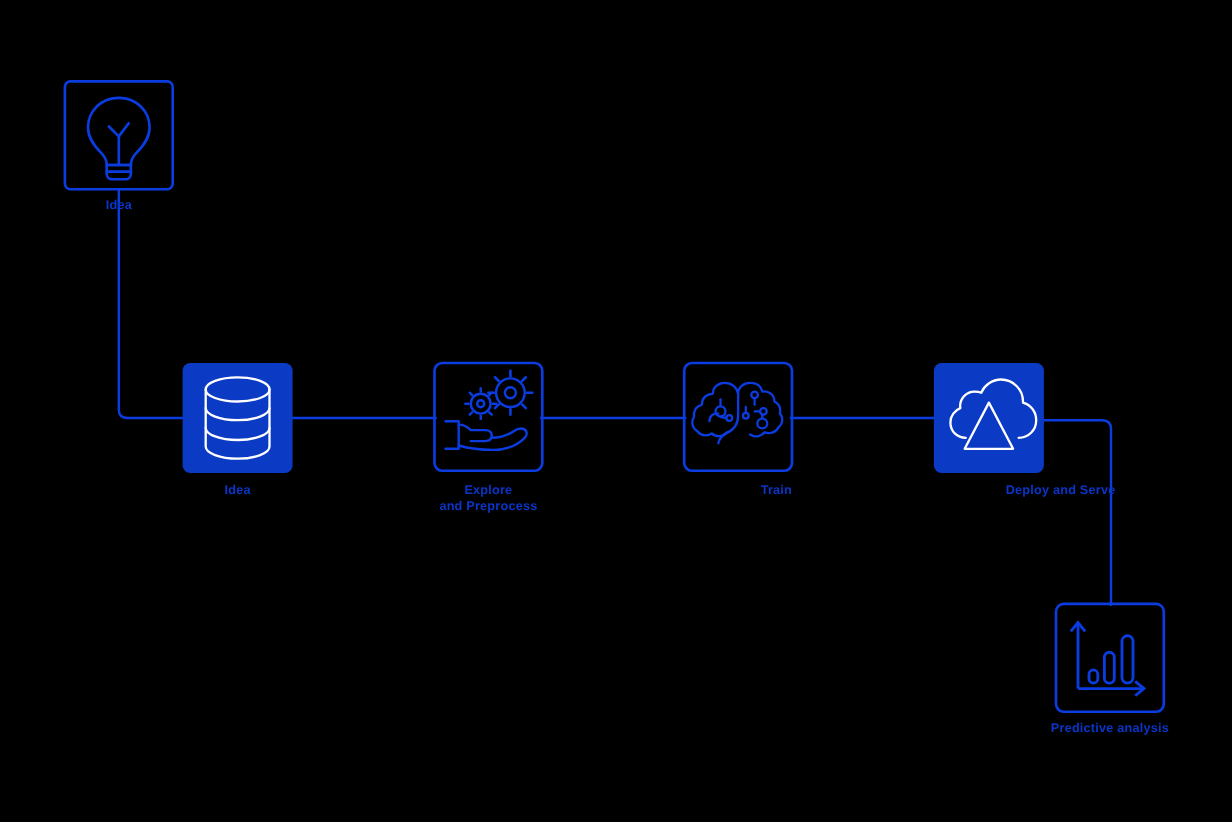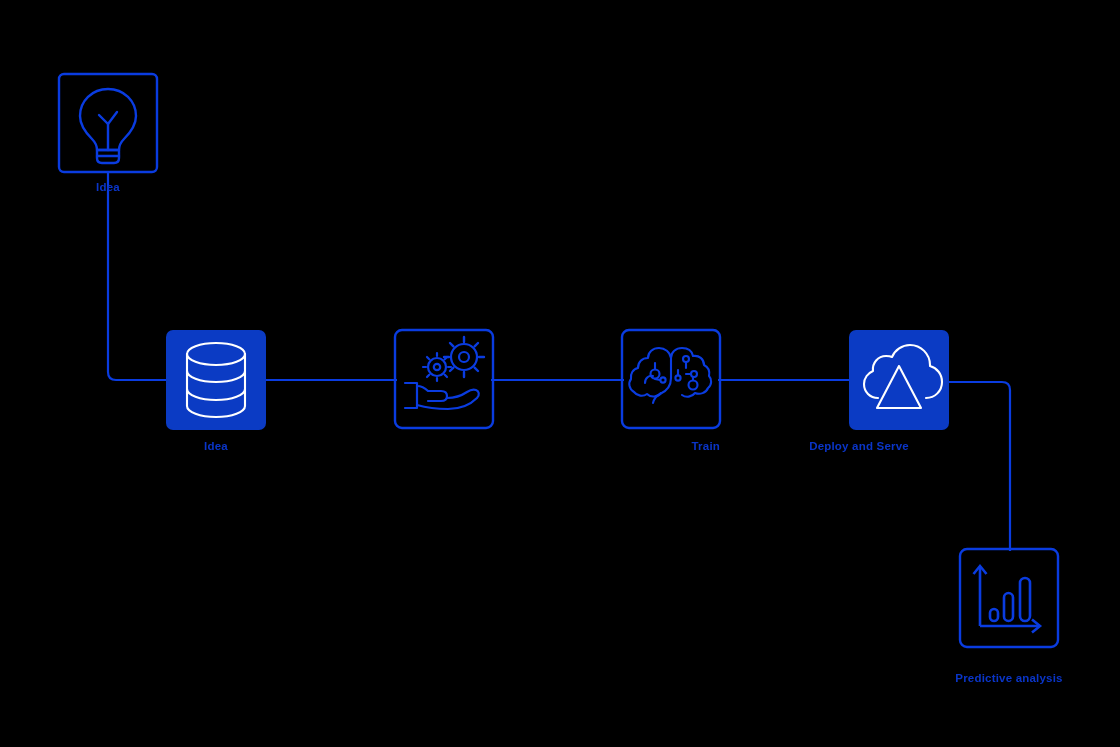--- a/index.html
+++ b/index.html
@@ -204,20 +204,22 @@
         <rect x="1020" y="578" width="10" height="43" rx="5" ry="5"></rect>
       </g>
     </g>
 
   </svg>
 
   <div class="node-label" style="left:59px; top:180px; width:98px;">Idea</div>
 
   <div class="node-label" style="left:166px; top:439px; width:100px;">Idea</div>
 
+  <div class="node-label" style="left:369px; top:439px; width:150px;">Explore
+and Preprocess</div>
 
   <div class="node-label" style="left:622px; top:439px; width:98px;text-align:right;">Train</div>
 
-  <div class="node-label" style="left:784px; top:439px; width:150px;">Deploy and Serve</div>
-
-  <div class="node-label" style="left:934px; top:671px; width:150px;">Predictive analysis</div>
+  <div class="node-label" style="left:864px; top:439px; width:150px;text-align:right;">Deploy and Serve</div>
+
+  <div class="node-label" style="left:934px; top:655px; width:150px;">Predictive analysis</div>
 
 </div>
 
 </body></html>

